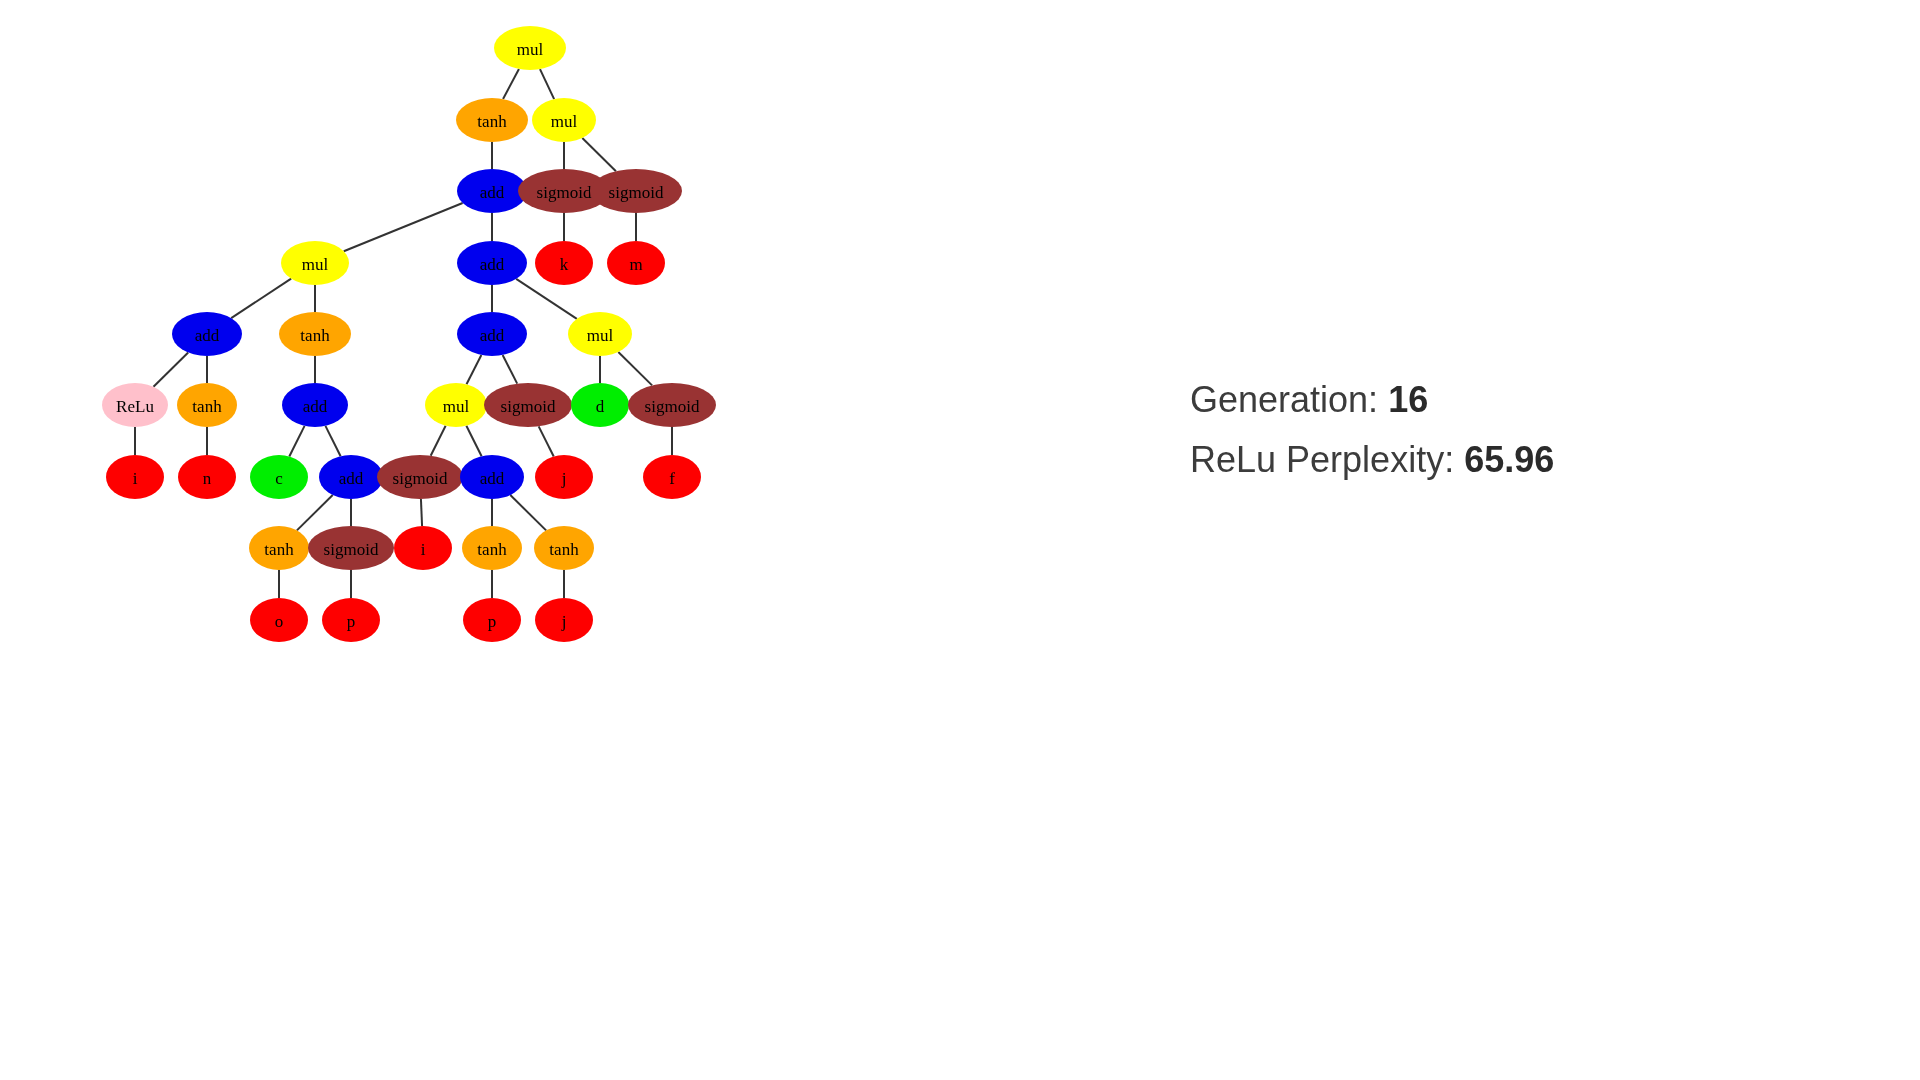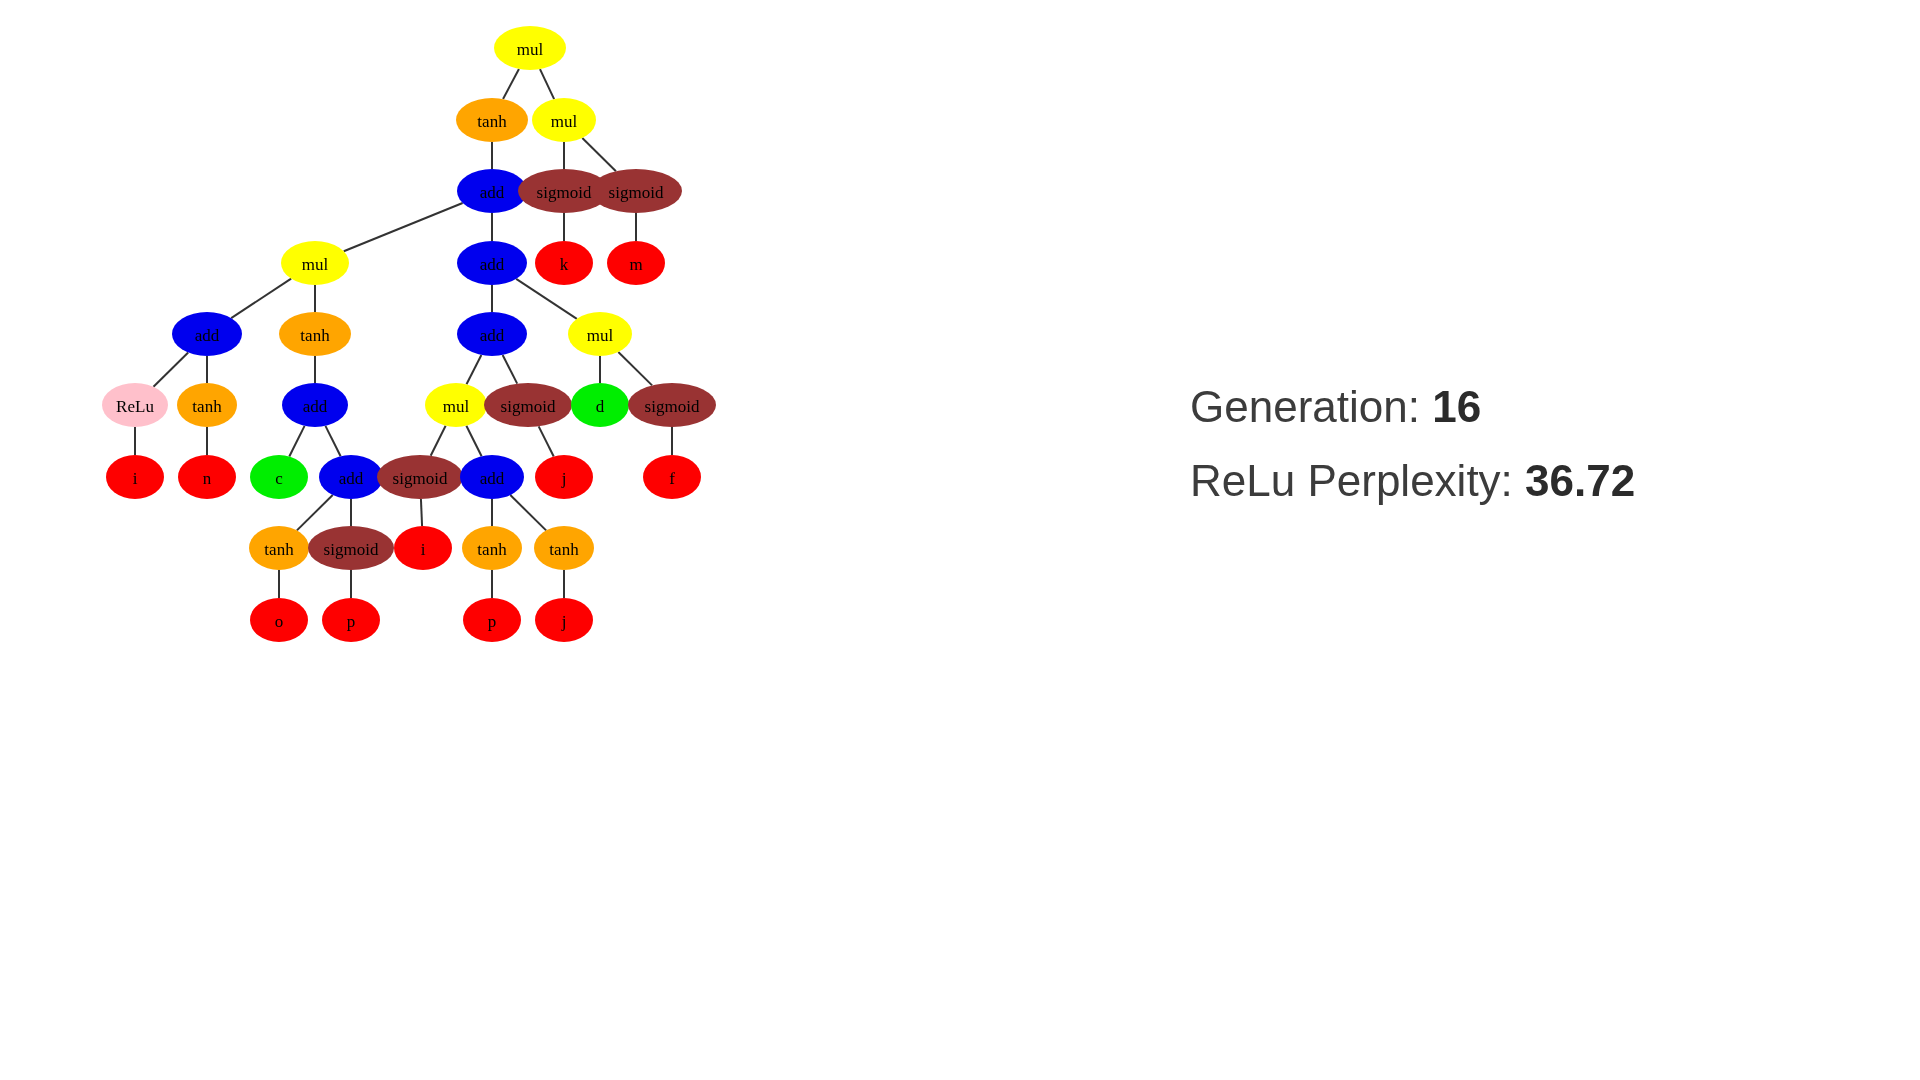--- a/index.html
+++ b/index.html
@@ -51,21 +51,21 @@
     pointer-events: none;
   }
   #info-panel {
     position: absolute;
     left: 1190px;
     top: 370px;
     width: 640px;
   }
   .info-line {
     font-family: "Liberation Sans", sans-serif;
-    font-size: 44px;
+    font-size: 36px;
     color: #3c3c3c;
     line-height: 1.68;
     white-space: nowrap;
   }
   .info-label {
     font-weight: normal;
   }
   .info-value {
     font-weight: bold;
     color: #2b2b2b;
@@ -274,17 +274,17 @@
     </svg>
   </div>
 
   <div id="info-panel">
     <div class="info-line">
       <span class="info-label">Generation:</span>
       <span class="info-value">16</span>
     </div>
     <div class="info-line">
       <span class="info-label">ReLu Perplexity:</span>
-      <span class="info-value">36.72</span>
+      <span class="info-value">65.96</span>
     </div>
   </div>
 
 </div>
 
 </body></html>

